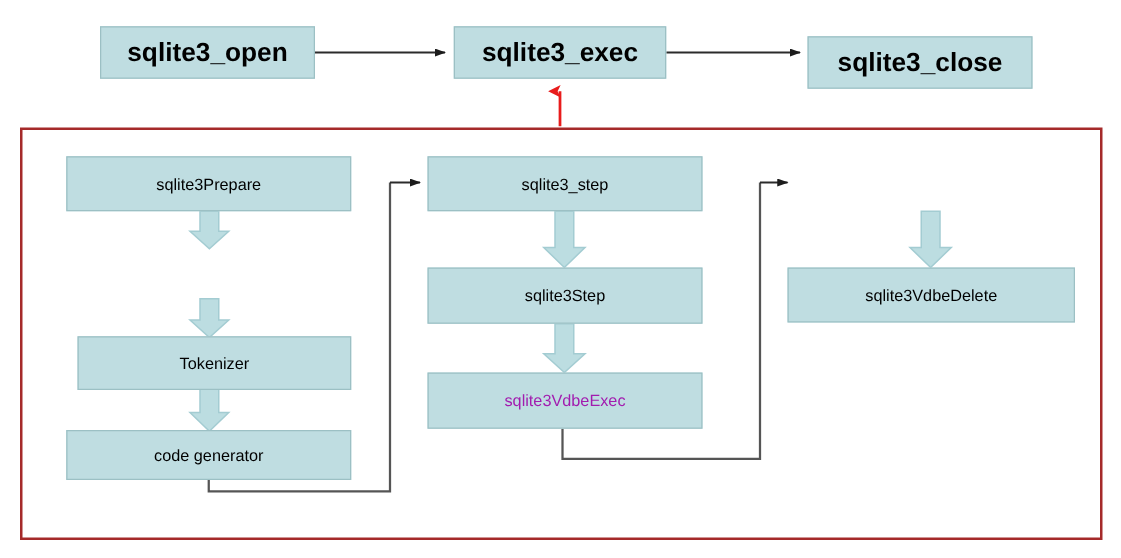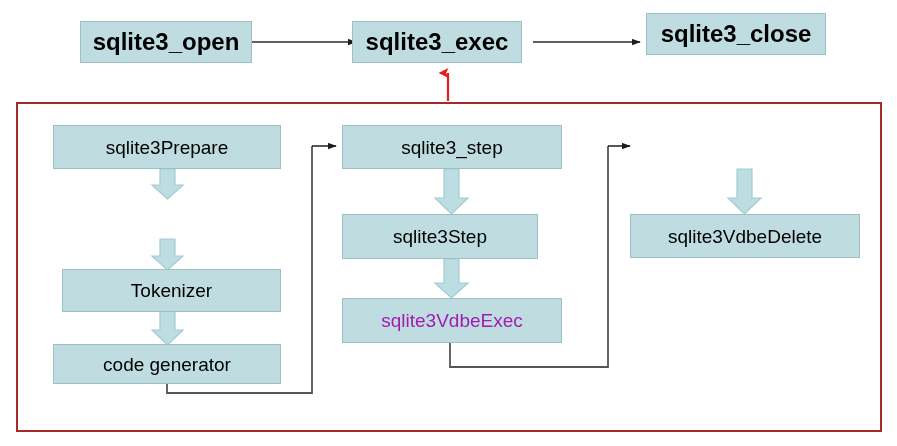--- a/index.html
+++ b/index.html
@@ -17,28 +17,28 @@
   }
   .node {
     position: absolute;
     box-sizing: border-box;
     background: #bfdde1;
     border: 1px solid #9cc0c4;
     display: flex;
     align-items: center;
     justify-content: center;
     color: #000000;
-    font-size: 19px;
+    font-size: 13px;
     line-height: 1;
     white-space: nowrap;
     letter-spacing: 0px;
   }
   .node.api {
     font-weight: bold;
-    font-size: 24px;
+    font-size: 21px;
   }
   .node.highlight {
     color: #a21caf;
   }
   .group-box {
     position: absolute;
     box-sizing: border-box;
     border: 2px solid #a52a2a;
     background: transparent;
   }
@@ -108,46 +108,46 @@
     <path class="block-arrow" d="M444,169 L459,169 L459,198 L468,198 L451.5,214 L435,198 L444,198 z"></path>
     <path class="block-arrow" d="M444,259 L459,259 L459,283 L468,283 L451.5,298 L435,283 L444,283 z"></path>
 
     <path class="block-arrow" d="M737,169 L752,169 L752,198 L761,198 L744.5,214 L728,198 L737,198 z"></path>
   </svg>
 
   <div class="node api" style="left:80px; top:21px; width:172px; height:42px;">
     <span>sqlite3_open</span>
   </div>
 
-  <div class="node api" style="left:352px; top:21px; width:170px; height:42px;">
+  <div class="node api" style="left:363px; top:21px; width:170px; height:42px;">
     <span>sqlite3_exec</span>
   </div>
 
-  <div class="node api" style="left:646px; top:13px; width:180px; height:42px;">
+  <div class="node api" style="left:646px; top:29px; width:180px; height:42px;">
     <span>sqlite3_close</span>
   </div>
 
   <div class="node" style="left:53px; top:125px; width:228px; height:44px;">
     <span>sqlite3Prepare</span>
   </div>
 
 
   <div class="node" style="left:62px; top:269px; width:219px; height:43px;">
     <span>Tokenizer</span>
   </div>
 
   <div class="node" style="left:53px; top:344px; width:228px; height:40px;">
     <span>code generator</span>
   </div>
 
   <div class="node" style="left:342px; top:125px; width:220px; height:44px;">
     <span>sqlite3_step</span>
   </div>
 
-  <div class="node" style="left:342px; top:214px; width:196px; height:45px;">
+  <div class="node" style="left:342px; top:214px; width:220px; height:45px;">
     <span>sqlite3Step</span>
   </div>
 
   <div class="node highlight" style="left:342px; top:298px; width:220px; height:45px;">
     <span>sqlite3VdbeExec</span>
   </div>
 
 
   <div class="node" style="left:630px; top:214px; width:230px; height:44px;text-align:right;">
     <span>sqlite3VdbeDelete</span>

